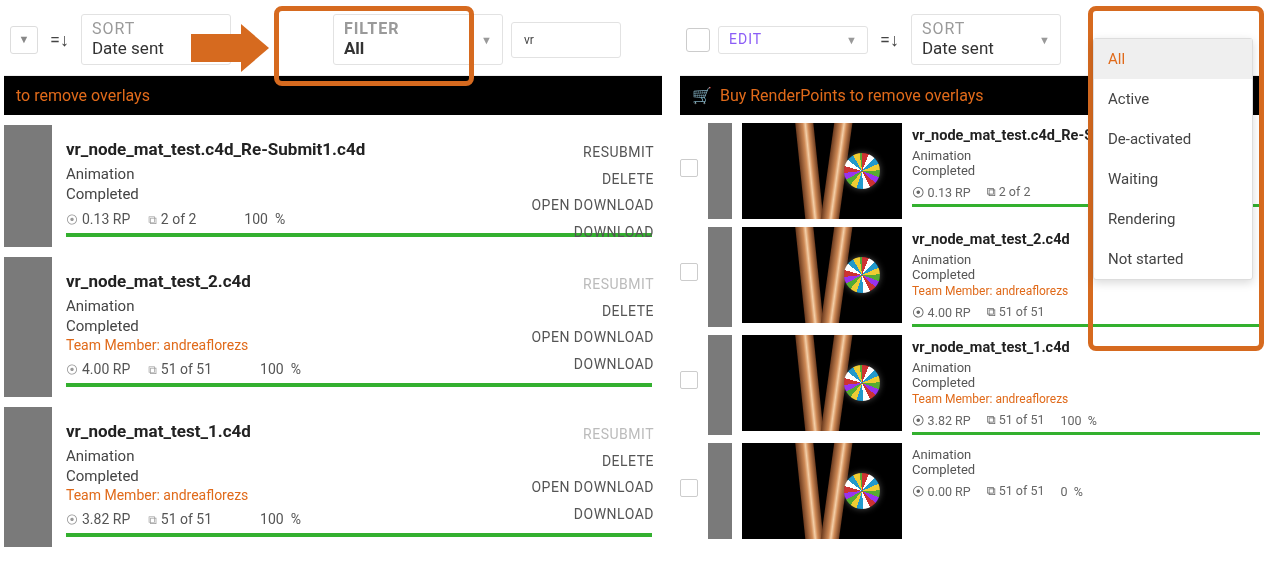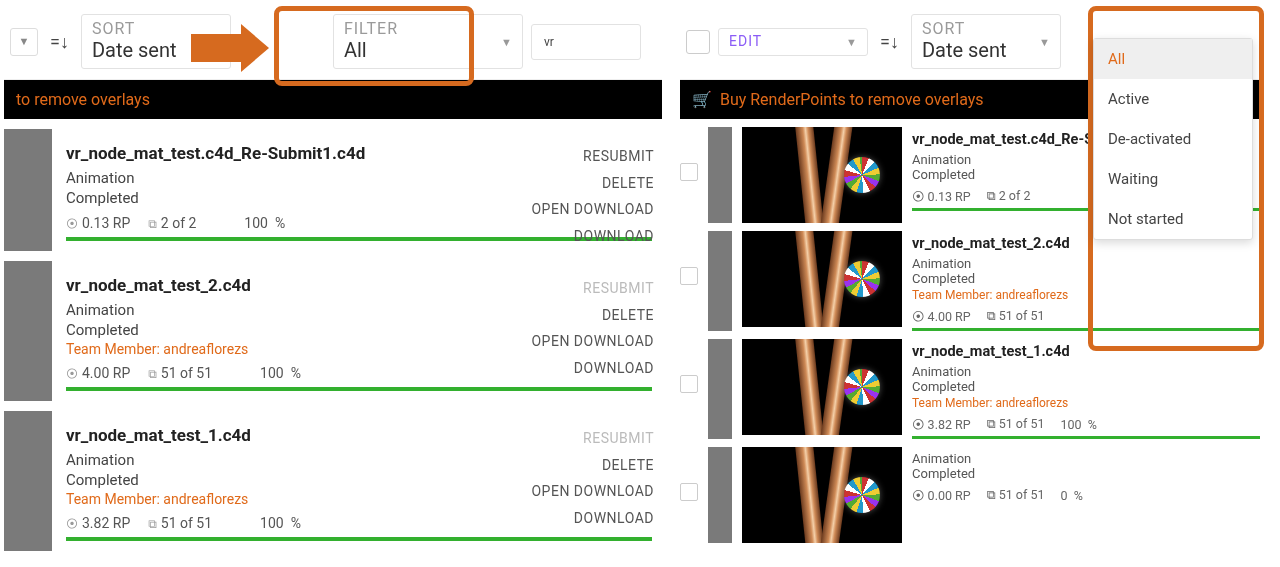--- a/index.html
+++ b/index.html
@@ -8,21 +8,21 @@
   .panel { position:relative; background:#fff; }
   .panel.left { width:658px; }
   .panel.right { width:580px; }
 
   
   .toolbar { display:flex; align-items:center; gap:8px; padding:8px 6px 10px 6px; border-bottom:1px solid #eee; }
   .chevbox { width:28px; height:28px; border:1px solid #ddd; border-radius:3px; display:flex; align-items:center; justify-content:center; background:#fff; color:#888; font-size:11px; }
   .sorticon { font-size:18px; color:#444; padding:0 4px; user-select:none; }
   .selectbox { border:1px solid #e2e2e2; border-radius:3px; background:#fff; padding:4px 10px 6px 10px; min-width:150px; position:relative; }
   .selectbox .lbl { font-size:16px; letter-spacing:1px; color:#9a9a9a; }
-  .selectbox .val { font-size:20px; color:#333; }
+  .selectbox .val { font-size:17px; color:#333; }
   .selectbox .dd { position:absolute; right:10px; top:50%; transform:translateY(-50%); color:#999; font-size:11px; }
   .searchbox { border:1px solid #e2e2e2; border-radius:3px; background:#fff; padding:10px 12px; font-size:12px; color:#444; min-width:110px; }
   .cbwrap { width:24px; height:24px; border:1px solid #ccc; border-radius:3px; background:#fff; flex:0 0 auto; }
 
   
   .hl { position:absolute; border:5px solid #d66a1f; border-radius:8px; pointer-events:none; }
   .hl.left { top:0px; left:270px; width:200px; height:80px; }
   .hl.right { top:0px; left:408px; width:176px; height:345px; }
 
   
@@ -78,21 +78,21 @@
   <div class="panel left">
 
     <div class="toolbar">
       <div class="chevbox">▼</div>
       <div class="sorticon">=↓</div>
       <div class="selectbox" style="width:150px;">
         <div class="lbl">SORT</div>
         <div class="val">Date sent</div>
       </div>
       <div style="width:86px"></div>
-      <div class="selectbox" style="width:190px;">
+      <div class="selectbox" style="width:170px;font-weight:bold;">
         <div class="lbl">FILTER</div>
         <div class="val">All</div>
         <div class="dd">▼</div>
       </div>
       <div class="searchbox">vr</div>
     </div>
 
     <div class="arrow-wrap">
       <div class="arrow-tail"></div>
         <div class="arrow-head"></div>
@@ -189,20 +189,21 @@
     <div class="buybar">
       <span class="cart">🛒</span>
       <span>Buy RenderPoints to remove overlays</span>
     </div>
 
     <div class="ddmenu">
       <div class="item sel">All</div>
       <div class="item">Active</div>
       <div class="item">De-activated</div>
       <div class="item">Waiting</div>
+      <div class="item">Rendering</div>
       <div class="item">Not started</div>
     </div>
     <div class="hl right"></div>
 
     <div class="rjob">
       <div class="cb"></div>
       <div class="gray2"></div>
       <div class="thumb">
         <div class="rod a"></div>
           <div class="rod b"></div>

